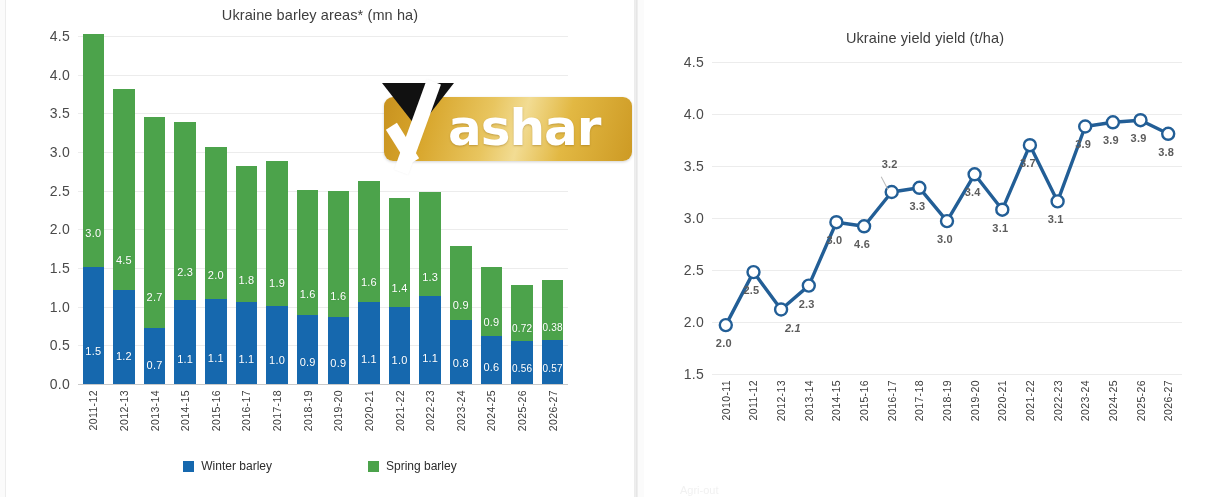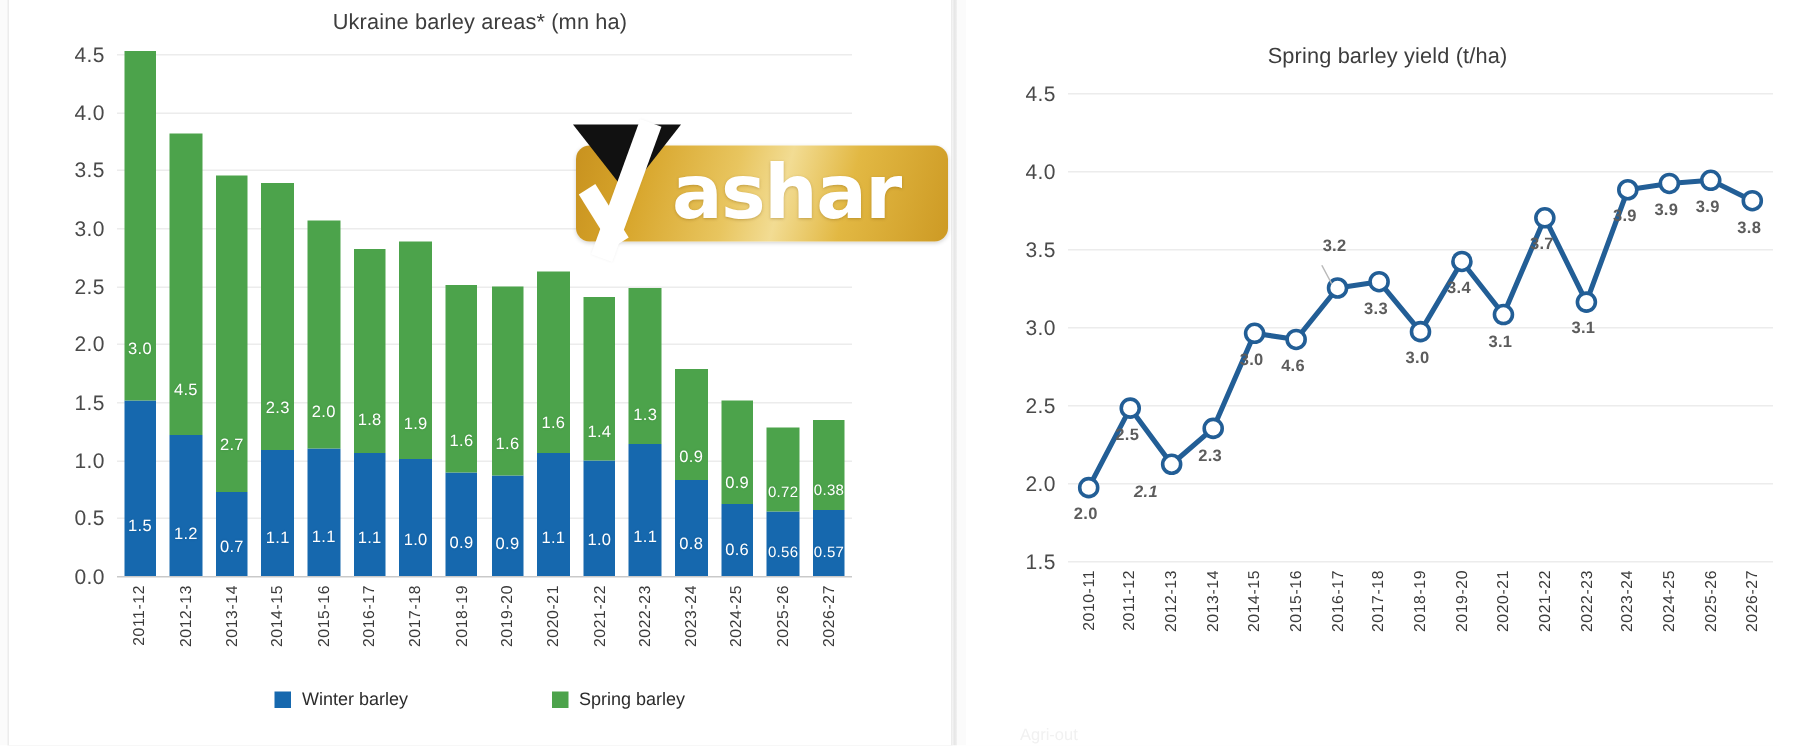--- a/index.html
+++ b/index.html
@@ -276,21 +276,21 @@
       <div id="wm-slash"></div>
       <div id="wm-slash2"></div>
       <div id="wm-text">ashar</div>
     </div>
   </div>
 
   <div id="divider"></div>
 
   <div class="panel" id="panel-right">
 
-    <div class="chart-title" id="title-right">Spring barley yield (t/ha)</div>
+    <div class="chart-title" id="title-right">Ukraine yield yield (t/ha)</div>
 
     <div class="plot" id="plot-right" style="left:68px;top:62px;width:470px;height:312px;">
       <div id="grid-right">
           <div class="gridline" style="top: 312px; width: 470px;"></div>
           <div class="gridline" style="top: 260px; width: 470px;"></div>
           <div class="gridline" style="top: 208px; width: 470px;"></div>
           <div class="gridline" style="top: 156px; width: 470px;"></div>
           <div class="gridline" style="top: 104px; width: 470px;"></div>
           <div class="gridline" style="top: 52px; width: 470px;"></div>
           <div class="gridline" style="top: 0px; width: 470px;"></div>
@@ -313,21 +313,21 @@
             <circle cx="345.6" cy="139.4" r="6" fill="#ffffff" stroke="#225e96" stroke-width="2.4"></circle>
             <circle cx="373.2" cy="64.5" r="6" fill="#ffffff" stroke="#225e96" stroke-width="2.4"></circle>
             <circle cx="400.9" cy="60.3" r="6" fill="#ffffff" stroke="#225e96" stroke-width="2.4"></circle>
             <circle cx="428.5" cy="58.2" r="6" fill="#ffffff" stroke="#225e96" stroke-width="2.4"></circle>
             <circle cx="456.2" cy="71.8" r="6" fill="#ffffff" stroke="#225e96" stroke-width="2.4"></circle>
           </g>
       </svg>
       <div id="ptlabels-right">
           <div class="ptlabel" style="left: 11.8235px; top: 275.12px;">2.0</div>
           <div class="ptlabel" style="left: 39.4706px; top: 222.08px;">2.5</div>
-          <div class="ptlabel" style="left: 52px; top: 259.52px; font-style: italic;">2.1</div>
+          <div class="ptlabel" style="left: 81px; top: 259.52px; font-style: italic;">2.1</div>
           <div class="ptlabel" style="left: 94.7647px; top: 235.6px;">2.3</div>
           <div class="ptlabel" style="left: 122.412px; top: 172.16px;">3.0</div>
           <div class="ptlabel" style="left: 150.059px; top: 176.32px;">4.6</div>
           <div class="ptlabel" style="left: 177.706px; top: 96px;">3.2</div>
           <div class="leader" style="left: 171.706px; top: 114px; width: 1px; height: 14px; transform: rotate(-28deg);"></div>
           <div class="ptlabel" style="left: 205.353px; top: 137.84px;">3.3</div>
           <div class="ptlabel" style="left: 233px; top: 171.12px;">3.0</div>
           <div class="ptlabel" style="left: 260.647px; top: 124.32px;">3.4</div>
           <div class="ptlabel" style="left: 288.294px; top: 159.68px;">3.1</div>
           <div class="ptlabel" style="left: 315.941px; top: 95.2px;">3.7</div>

